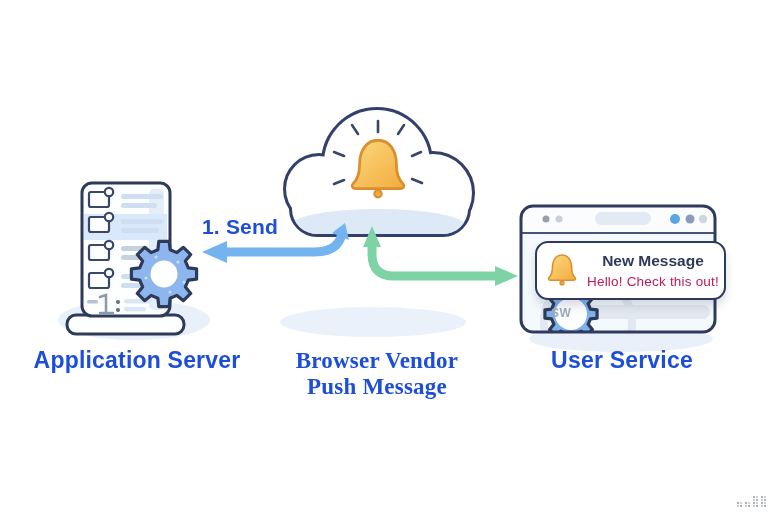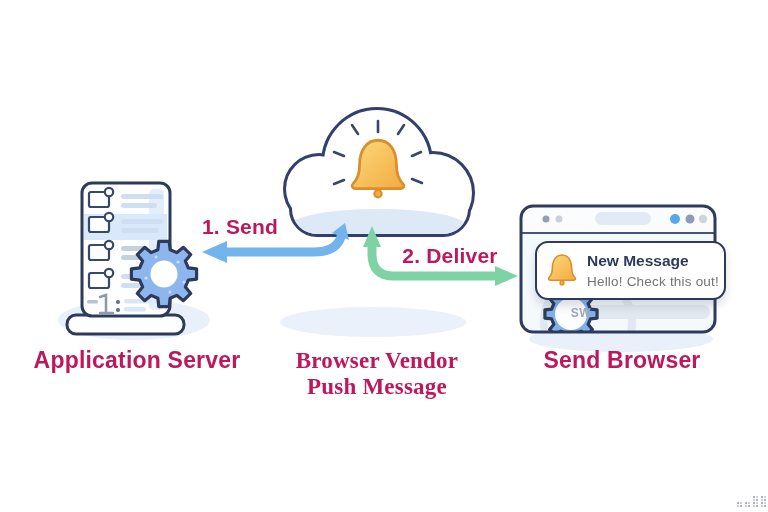--- a/index.html
+++ b/index.html
@@ -2,37 +2,37 @@
 <html><head>
 <meta charset="utf-8">
 <style>
   html,body { margin:0; padding:0; background:#fff; }
   .canvas {
     position:relative; width:768px; height:512px; background:#ffffff;
     overflow:hidden; font-family:"Liberation Sans", sans-serif;
   }
   .art { position:absolute; left:0; top:0; z-index:1; }
   .lbl {
-    position:absolute; z-index:2; color:#be185d; font-weight:600;
+    position:absolute; z-index:2; color:#1d4ed8; font-weight:600;
     text-align:center; letter-spacing:0.2px; line-height:1.12;
   }
   .lbl-node  { font-size:23px; }
   .lbl-arrow { font-size:21px; }
   .notif {
     position:absolute; z-index:3; left:535px; top:241px; width:191px; height:59px;
     background:#ffffff; border:2.5px solid #2e3a5a; border-radius:13px;
     box-shadow:0 6px 9px rgba(46,58,90,0.16);
     display:flex; align-items:center; gap:10px; padding-left:10px; box-sizing:border-box;
   }
   .notif-texts { display:flex; flex-direction:column; }
-  .notif-title { font-size:15.5px; font-weight:700; color:#2e3a59; margin-bottom:4px; }
-  .notif-body  { font-size:13.5px; font-weight:400; color:#737373; letter-spacing:0.2px; }
+  .notif-title { font-size:15.5px; font-weight:700; color:#2e3a59; margin-bottom:4px;text-align:center; }
+  .notif-body  { font-size:13.5px; font-weight:400; color:#be185d; letter-spacing:0.2px; }
   .sw-text {
     position:absolute; z-index:2; left:551px; top:306px; width:40px;
-    text-align:right; font-size:12px; font-weight:700; color:#9fa9b8; letter-spacing:0.5px;
+    text-align:left; font-size:12px; font-weight:700; color:#9fa9b8; letter-spacing:0.5px;
   }
   .watermark { position:absolute; z-index:2; right:2px; bottom:8px; opacity:0.55; }
   .wm-row { display:flex; gap:3px; justify-content:flex-end; margin-top:4px; }
   .wm {
     display:block; width:2px; height:2px; background:#6e737c;
     box-shadow:3px 0 0 #a6abb3, 0 3px 0 #a6abb3, 3px 3px 0 #6e737c;
     margin-right:3px;
   }
 </style>
 </head>
@@ -173,28 +173,27 @@
         <rect x="595" y="212" width="56" height="13" rx="6.5" fill="#e3eaf3"></rect>
         <circle cx="675" cy="219" r="5" fill="#57a7ea"></circle>
         <circle cx="690" cy="219" r="4.5" fill="#8b9bb9"></circle>
         <circle cx="703" cy="219" r="4.2" fill="#cdd5df"></circle>
       </g>
       <rect x="521" y="206" width="194" height="126" rx="12" fill="none" stroke="#2f3b5c" stroke-width="3"></rect>
     </g>
   </svg>
 
   <div class="lbl lbl-arrow" style="left:196px; top:215px; width:88px;">1. Send</div>
-  <div class="lbl lbl-arrow" style="left:398px; top:244px; width:104px;">2. Deliver</div>
 
   <div class="lbl lbl-node" style="left:12px; top:348px; width:250px;text-align:center;">Application Server</div>
   <div class="lbl lbl-node" style="left:277px; top:348px; width:200px;font-family:Liberation Serif, serif;">
     <div>Browser Vendor</div>
     <div>Push Message</div>
   </div>
-  <div class="lbl lbl-node" style="left:522px; top:348px; width:200px;">Send Browser</div>
+  <div class="lbl lbl-node" style="left:522px; top:348px; width:200px;">User Service</div>
 
   <div class="sw-text">SW</div>
 
   <div class="notif">
     <svg width="30" height="44" viewBox="0 0 30 44">
       <g transform="translate(15,21) scale(0.6)">
         <use href="#bellShape" fill="url(#bellGrad)" stroke="#d98f2e" stroke-width="2.6" stroke-linejoin="round"></use>
         <circle cy="21.5" r="3.4" fill="#f3ab3e" stroke="#d98f2e" stroke-width="2"></circle>
       </g>
     </svg>

